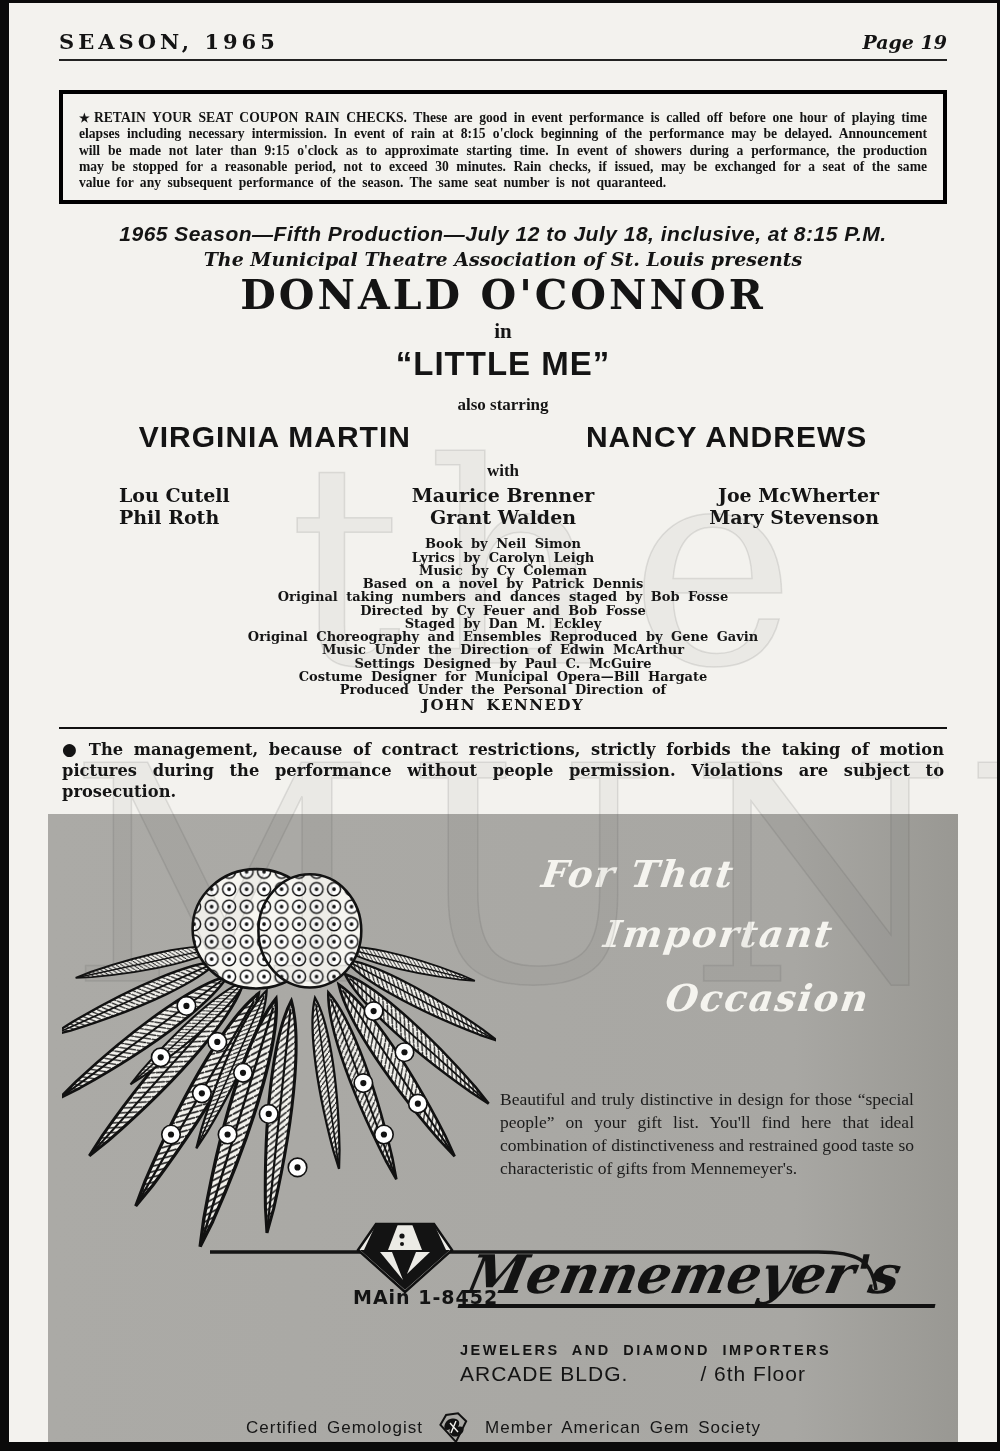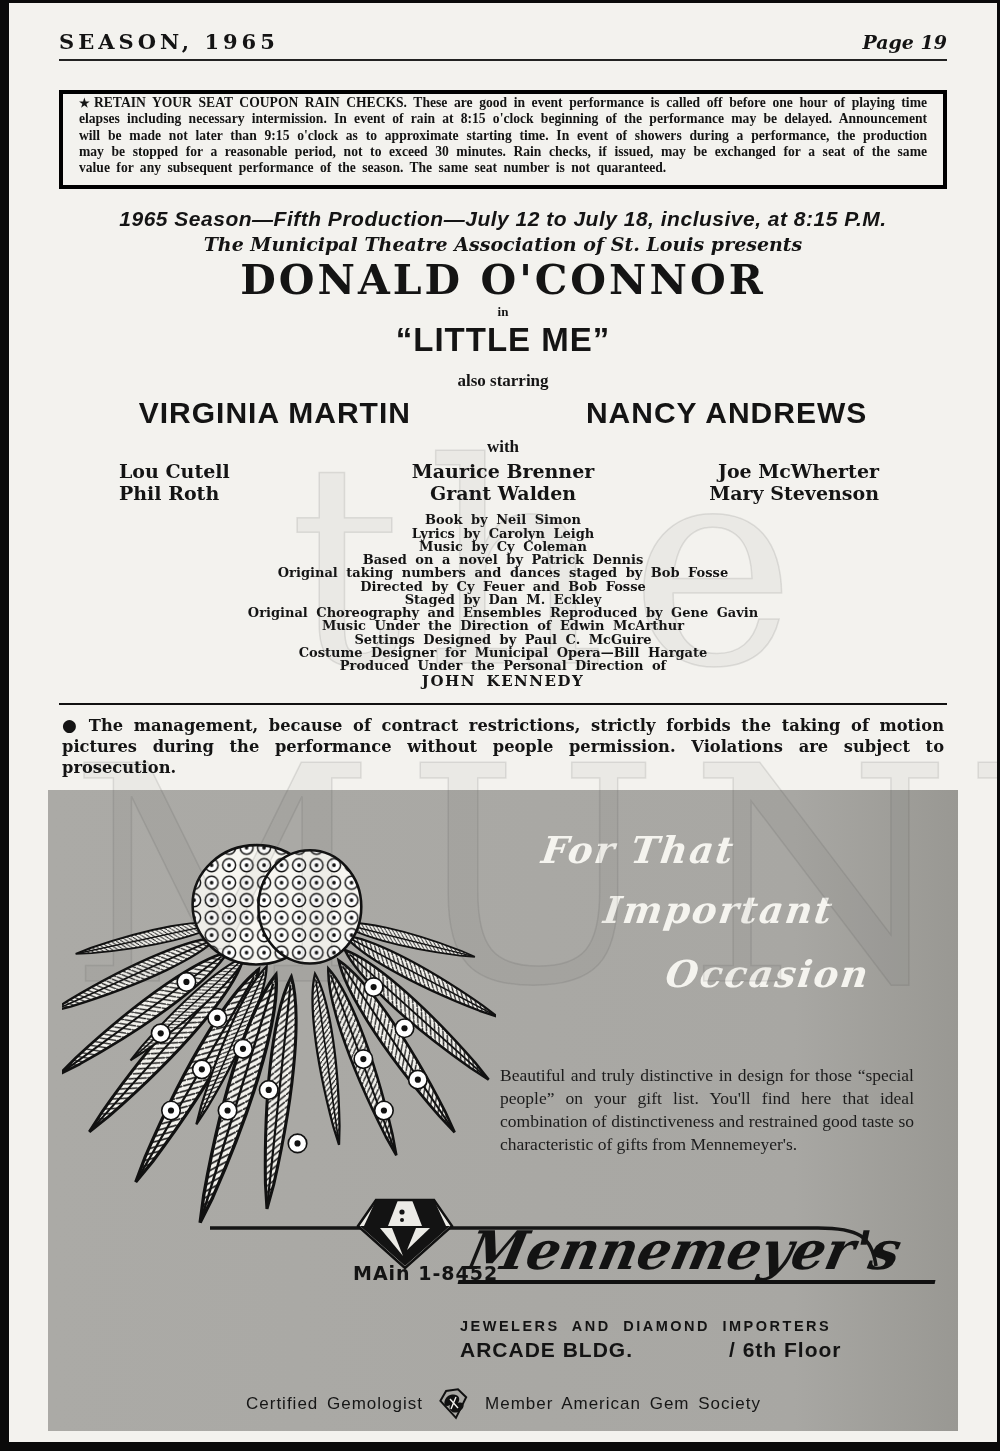--- a/index.html
+++ b/index.html
@@ -8,29 +8,29 @@
     background:#f3f2ee;
     border:3px solid #0a0a0a;border-left-width:9px;border-bottom-width:9px;
     font-family:"Liberation Serif", serif;color:#141414;overflow:hidden;
   }
   
   .hdr{display:flex;justify-content:space-between;align-items:baseline;padding:26px 50px 0 50px;}
   .hdr-left{font-family:"DejaVu Serif", serif;font-size:21px;letter-spacing:4px;font-weight:bold;}
   .hdr-right{font-family:"DejaVu Serif", serif;font-size:19px;font-style:italic;font-weight:bold;}
   .hdr-rule{margin:5px 50px 0 50px;border-top:2px solid #222;}
   
-  .rainbox{margin:29px 50px 0 50px;border:4px solid #000;padding:1px 16px 8px 16px;font-family:Liberation Serif, serif;}
+  .rainbox{margin:29px 50px 0 50px;border:4px solid #000;padding:16px 16px 8px 16px;font-family:Liberation Serif, serif;}
   .rainbox p{margin:0;font-weight:bold;font-size:13.6px;line-height:1.2;text-align:justify;word-spacing:3px;}
   .star{font-size:12px;padding-right:4px;}
   
   .center{text-align:center;}
   .season-line{margin-top:18px;font-family:"Liberation Sans", sans-serif;font-weight:bold;font-style:italic;font-size:21px;letter-spacing:0.5px;}
   .presents{margin-top:2px;font-family:"DejaVu Serif", serif;font-weight:bold;font-style:italic;font-size:19px;}
   .star-name{margin-top:1px;font-family:"DejaVu Serif", serif;font-weight:900;font-size:41px;letter-spacing:3px;}
-  .in-word{margin-top:0px;font-size:13px;font-weight:bold;}
+  .in-word{margin-top:0px;font-size:21px;font-weight:bold;}
   .show-title{margin-top:1px;font-family:"Liberation Sans", sans-serif;font-weight:bold;font-size:33px;letter-spacing:1px;}
   .also{margin-top:12px;font-size:17px;font-weight:bold;}
   .costars{margin-top:5px;display:flex;justify-content:center;gap:175px;font-family:"Liberation Sans", sans-serif;font-weight:bold;font-size:30px;letter-spacing:1px;}
   .with-word{margin-top:7px;font-size:17px;font-weight:bold;}
   .cast-grid{margin:3px 60px 0 60px;display:grid;grid-template-columns:1fr 1.35fr 1fr;font-family:"DejaVu Serif", serif;font-weight:bold;font-size:19px;line-height:1.18;gap:40px;}
   .cast-col.l{text-align:left;padding-left:50px;}
   .cast-col.c{text-align:center;}
   .cast-col.r{text-align:right;padding-right:58px;}
   
   .credits{margin-top:9px;}
@@ -46,21 +46,21 @@
   .ad-script{position:absolute;font-family:"DejaVu Serif", serif;font-style:italic;font-weight:bold;
       color:#f5f4ef;font-size:37px;letter-spacing:2px;transform:skewX(-8deg);white-space:nowrap;}
   .ad-body{position:absolute;left:452px;top:256px;width:414px;font-family:"Liberation Serif", serif;
       font-size:17.5px;line-height:1.33;text-align:justify;color:#1c1c1c;}
   .phone{position:absolute;left:305px;top:472px;font-family:"DejaVu Sans", sans-serif;font-weight:bold;font-size:19px;letter-spacing:1px;z-index:2;}
   .brand{position:absolute;left:416px;top:434px;font-family:"DejaVu Serif", serif;font-style:italic;font-weight:bold;
       font-size:53px;line-height:1;transform:skewX(-12deg);white-space:nowrap;color:#131313;
       border-bottom:4px solid #111;padding:0 42px 3px 4px;z-index:2;}
   .subtitle{position:absolute;left:412px;top:528px;font-family:"Liberation Sans", sans-serif;font-weight:bold;
       font-size:14.5px;letter-spacing:2.5px;word-spacing:6px;}
-  .address-row{position:absolute;left:412px;top:548px;display:flex;gap:96px;font-family:"Liberation Sans", sans-serif;font-weight:bold;font-size:21px;letter-spacing:1px;}
+  .address-row{position:absolute;left:412px;top:548px;display:flex;gap:72px;font-family:"Liberation Sans", sans-serif;font-weight:normal;font-size:21px;letter-spacing:1px;}
   .hours{position:absolute;left:186px;top:505px;width:214px;text-align:center;
       font-family:"DejaVu Sans", sans-serif;font-size:15px;line-height:23px;letter-spacing:0.5px;color:#1a1a1a;}
   .ad-footer{position:absolute;left:198px;top:597px;display:flex;align-items:center;gap:13px;
       font-family:"Liberation Sans", sans-serif;font-size:17px;letter-spacing:1px;word-spacing:3px;color:#161616;}
   .line-art{position:absolute;left:158px;top:404px;z-index:1;}
   .brooch{position:absolute;left:14px;top:14px;}
   
   .wm{position:absolute;font-family:"DejaVu Serif", serif;pointer-events:none;z-index:3;
       color:rgba(70,70,70,0.05);-webkit-text-stroke:1.5px rgba(70,70,70,0.13);}
   .wm1{left:280px;top:400px;font-size:280px;letter-spacing:24px;}

